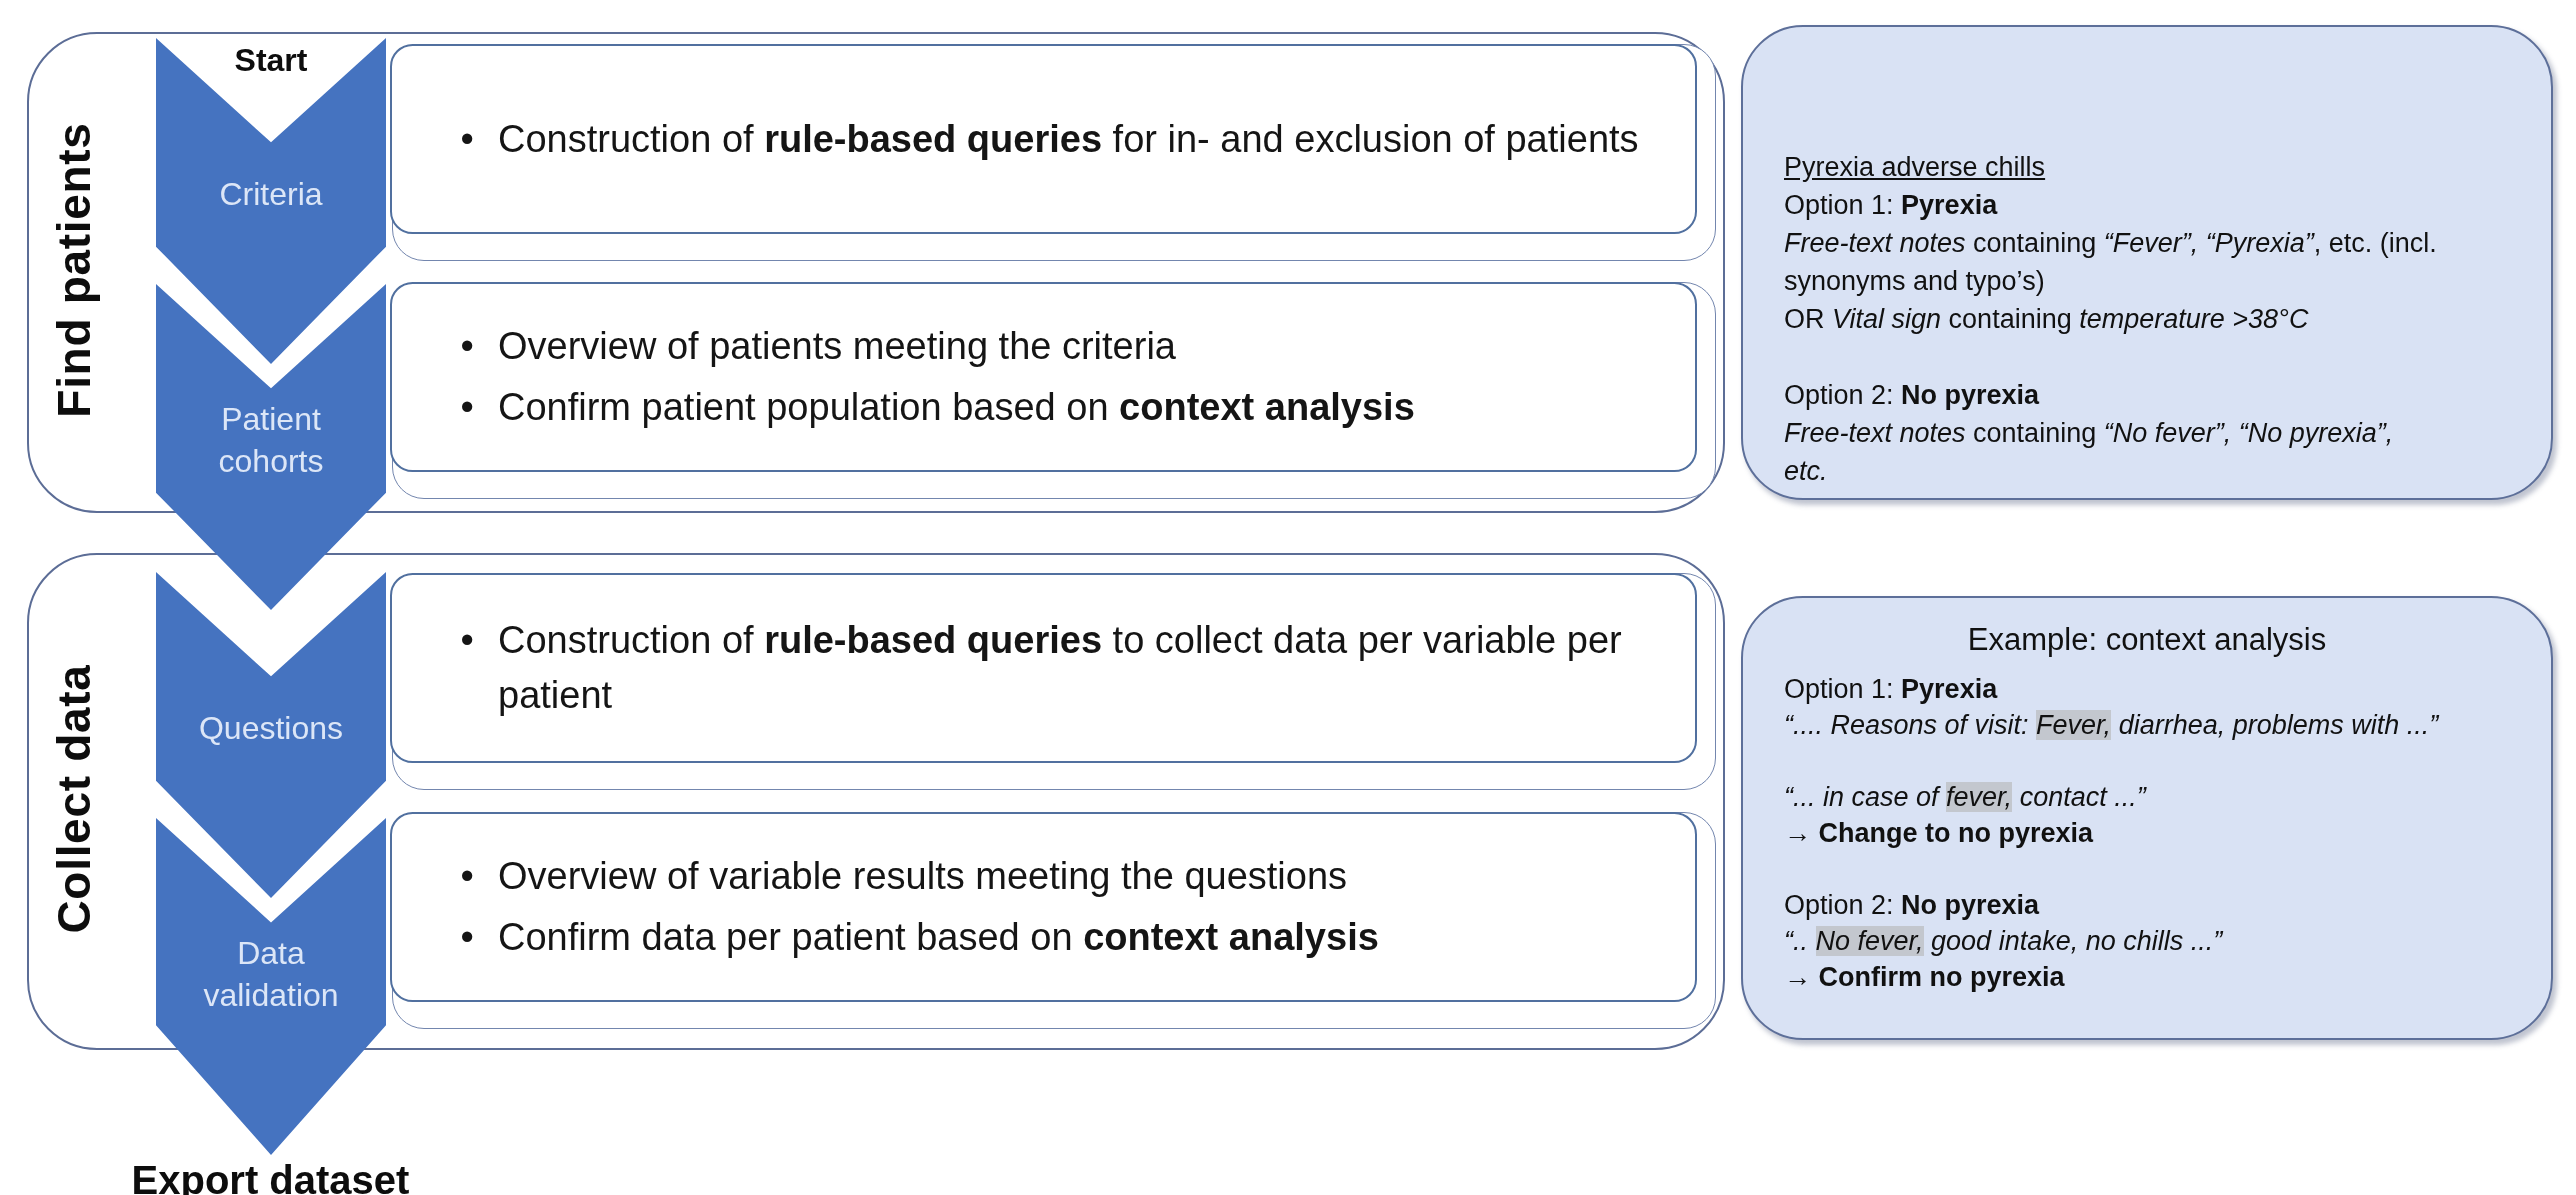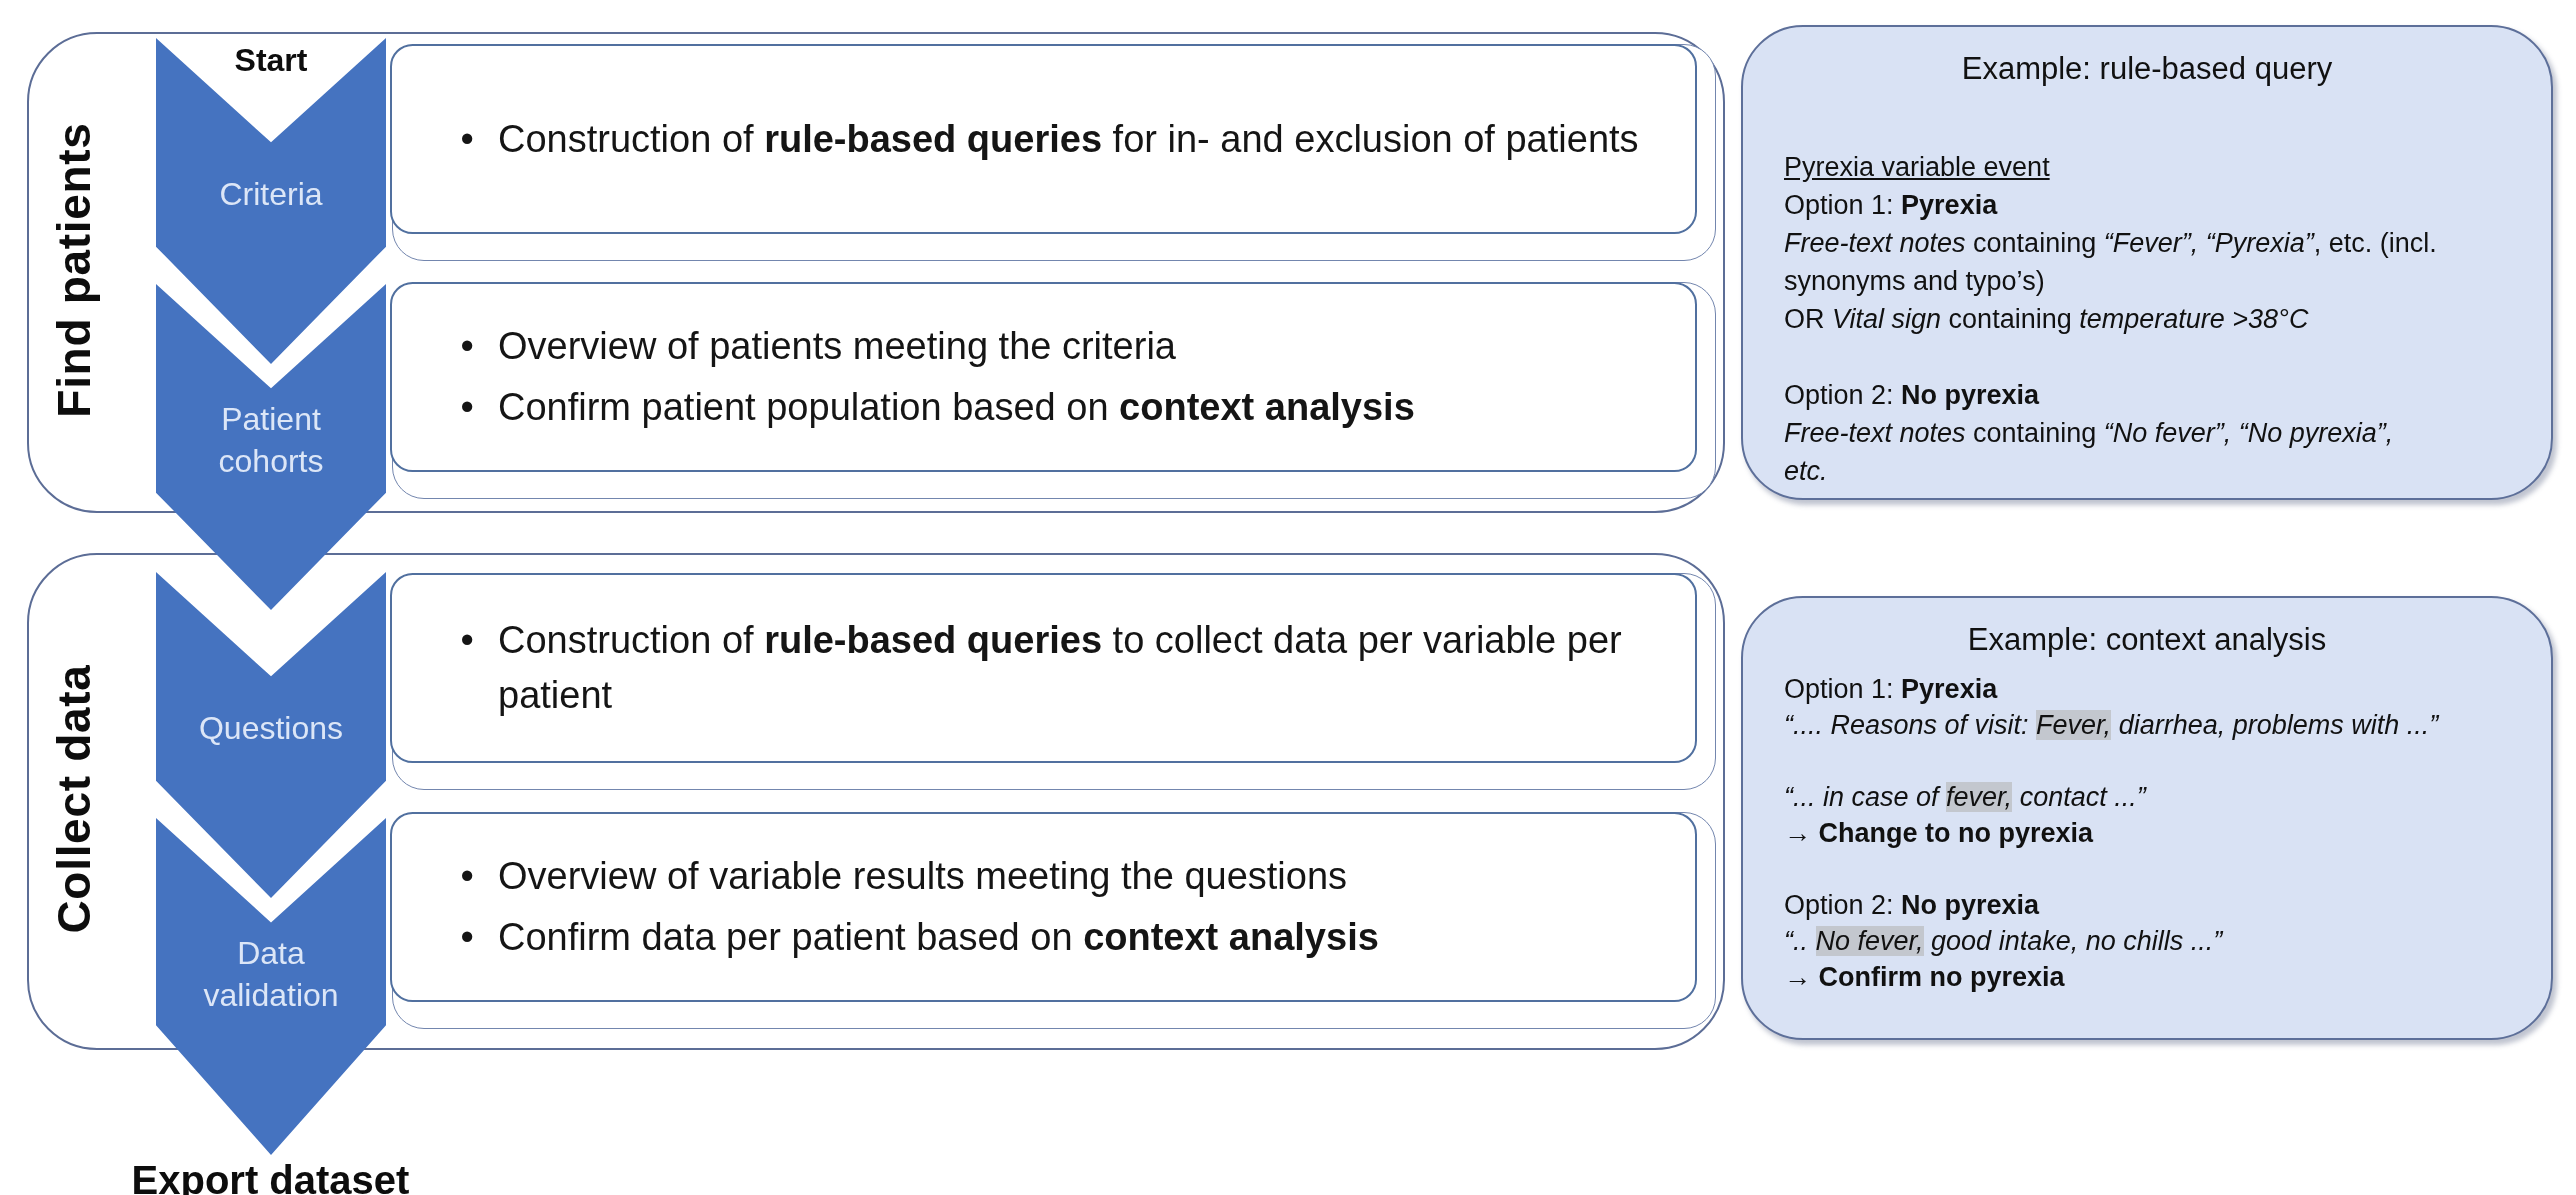--- a/index.html
+++ b/index.html
@@ -97,23 +97,22 @@
     <div class="lbl">Questions</div>
   </div>
   <div class="chev chev-last c4">
     <div class="lbl">Data
 validation</div>
   </div>
 
   <div class="export-label">Export dataset</div>
 
   <div class="example exA">
-    <div class="ex-title">Example: rule-based query</div>
     <div class="ex-body">
-      <div class="xline"><span class="u">Pyrexia variable event</span></div>
+      <div class="xline"><span class="u">Pyrexia adverse chills</span></div>
       <div class="xline"><span>Option 1: </span><span class="b">Pyrexia</span></div>
       <div class="xline"><span class="i">Free-text notes</span><span> containing </span><span class="i">“Fever”, “Pyrexia”</span><span>, etc. (incl.</span></div>
       <div class="xline"><span>synonyms and typo’s)</span></div>
       <div class="xline"><span>OR </span><span class="i">Vital sign</span><span> containing </span><span class="i">temperature &gt;38°C</span></div>
       <div class="xline"></div>
       <div class="xline"><span>Option 2: </span><span class="b">No pyrexia</span></div>
       <div class="xline"><span class="i">Free-text notes</span><span> containing </span><span class="i">“No fever”, “No pyrexia”,</span></div>
       <div class="xline"><span class="i">etc.</span></div>
     </div>
   </div>

